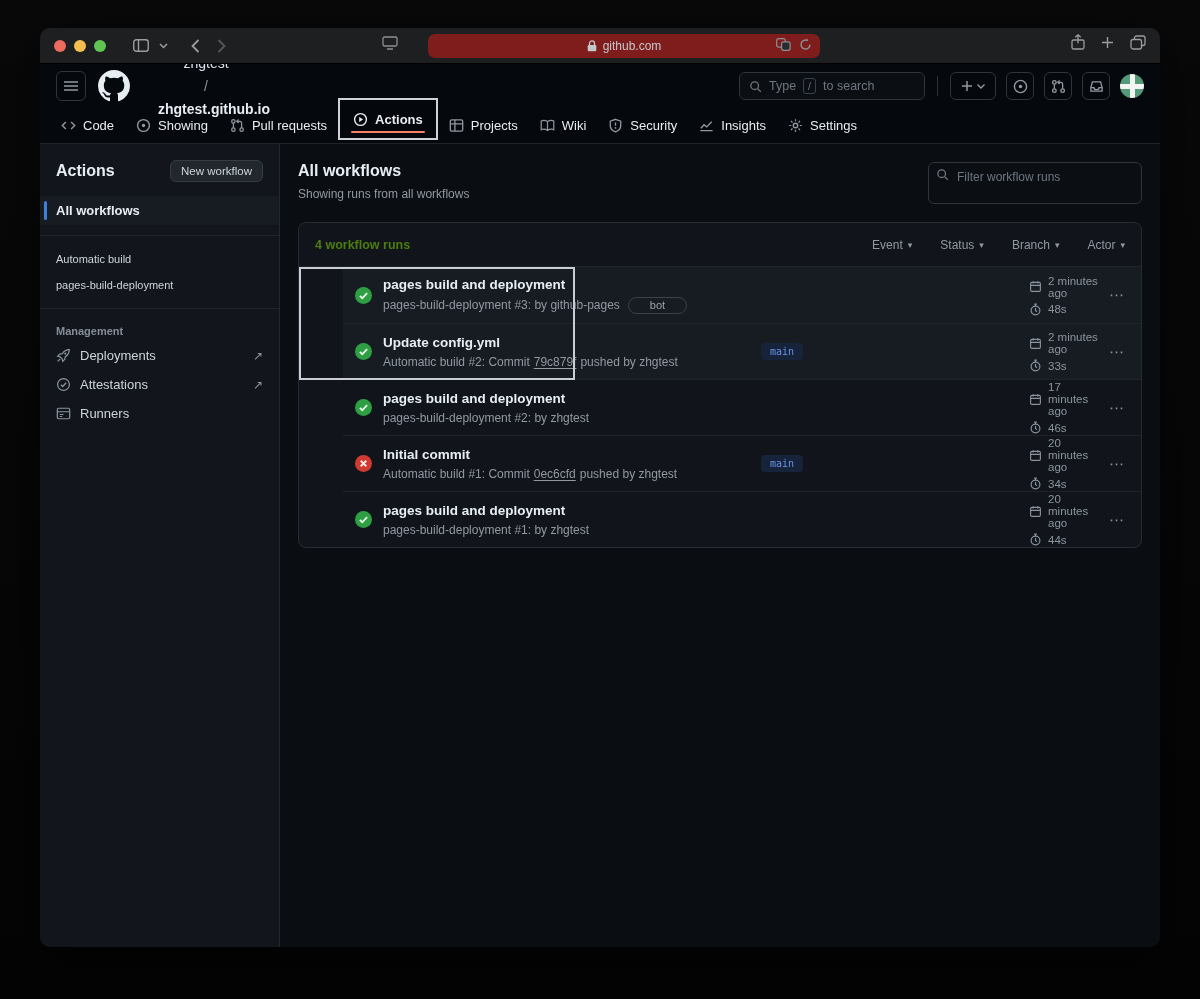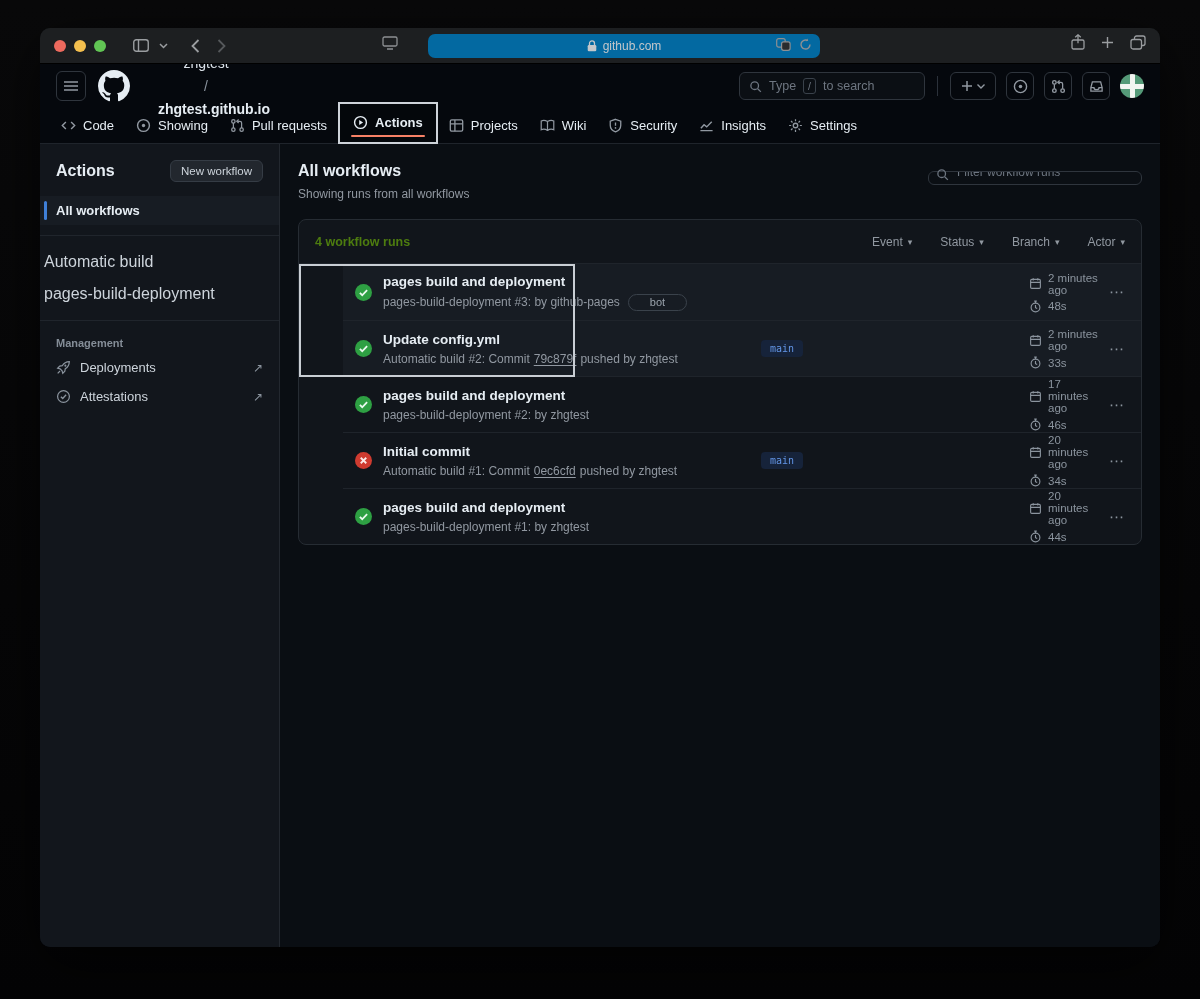--- a/index.html
+++ b/index.html
@@ -14,21 +14,21 @@
 
   
   .chrome { height:36px; background:#1d1f21; display:flex; align-items:center;
             padding:0 14px; border-bottom:1px solid #000; position:relative; }
   .lights { display:flex; gap:8px; margin-right:22px; }
   .light { width:12px; height:12px; border-radius:50%; }
   .chrome-btn { color:#9a9da0; display:flex; align-items:center; justify-content:center;
                 width:26px; height:24px; }
   .chrome-btn.dim { color:#55585b; }
   .url-capsule { position:absolute; left:388px; top:6px; width:392px; height:24px;
-                 background:#0369a1; border-radius:7px; display:flex; align-items:center;
+                 background:#7f1d1d; border-radius:7px; display:flex; align-items:center;
                  justify-content:center; color:#c4c7ca; font-size:12px; gap:6px; }
   .url-side-icons { position:absolute; right:8px; top:4px; display:flex; gap:8px; color:#8d9093; }
   .website-icon-slot { position:absolute; left:342px; top:8px; color:#8d9093; }
   .chrome-right { position:absolute; right:14px; top:6px; display:flex; gap:16px; align-items:center; color:#9a9da0; }
 
   
   .gh-header { height:44px; background:#05080d; display:flex; align-items:center;
                padding:0 16px; gap:12px; }
   .hamburger { width:30px; height:30px; border:1px solid #2f353d; border-radius:6px;
                display:flex; align-items:center; justify-content:center; color:#9198a1; background:transparent; }
@@ -49,21 +49,21 @@
   .icon-btn.sq { width:28px; }
   .icon-btn.wide { width:46px; gap:4px; font-size:14px; }
   .avatar { width:24px; height:24px; border-radius:50%;
             background:
               linear-gradient(#f2f5f1,#f2f5f1) center/100% 5px no-repeat,
               linear-gradient(#f2f5f1,#f2f5f1) center/5px 100% no-repeat,
               #559a78; }
 
   
   .gh-nav { height:36px; background:#05080d; border-bottom:1px solid #1f242b;
-            display:flex; align-items:center; padding:0 10px; }
+            display:flex; align-items:flex-end; padding:0 10px; }
   .tab { display:flex; align-items:center; gap:7px; padding:0 11px; height:36px;
          font-size:13px; color:#e6edf3; cursor:pointer; }
   .tab .t-icon { color:#9198a1; display:flex; }
   .tab.boxed { position:relative; top:-3px; height:42px; border:2px solid #ced3d9;
                background:#04070b; padding:0 13px; font-weight:700; }
   .tab.boxed::after { content:""; position:absolute; left:11px; right:11px; bottom:5px;
                       height:2px; border-radius:2px; background:#f78166; }
 
   
   .content { display:flex; height:803px; }
@@ -72,33 +72,33 @@
              padding:16px 0 0 0; flex-shrink:0; }
   .sb-head { display:flex; align-items:center; justify-content:space-between; padding:0 16px; }
   .sb-title { font-size:16px; font-weight:700; color:#e6edf3; }
   .btn-secondary { font-size:11.5px; color:#cdd4db; background:#22272e; border:1px solid #353c45;
                    border-radius:6px; padding:4px 10px; }
   .sb-selected { position:relative; margin-top:14px; padding:7px 16px; font-size:13px;
                  font-weight:600; color:#e6edf3; background:#171c23; }
   .sb-selected::before { content:""; position:absolute; left:4px; top:5px; bottom:5px;
                          width:3px; border-radius:2px; background:#3f7fd7; }
   .sb-divider { border-top:1px solid #20252c; margin:10px 0; }
-  .sb-item { padding:7px 4px; font-size:16px; color:#cdd4db; }
+  .sb-item { padding:7px 16px; font-size:11px; color:#cdd4db; }
   .sb-section-label { padding:6px 16px 4px; font-size:11px; font-weight:700; color:#848d97; }
   .sb-mgmt-item { display:flex; align-items:center; gap:9px; padding:7px 16px;
                   font-size:13px; color:#cdd4db; }
   .sb-mgmt-item .m-icon { color:#8b949e; display:flex; }
   .ext-arrow { margin-left:auto; color:#8b949e; font-size:12px; }
 
   .main { flex:1; background:#0a0e13; padding:18px 18px 0 18px; position:relative; }
   .main-head { display:flex; justify-content:space-between; align-items:flex-start; margin-bottom:18px; }
   .main-title { font-size:16px; font-weight:600; color:#e6edf3; }
   .main-sub { font-size:12px; color:#9198a1; margin-top:7px; }
   .filter-wrap { position:relative; }
-  .filter-input { width:214px; height:14px; background:#0b0f14; border:1px solid #2f353d;
+  .filter-input { width:214px; height:42px; background:#0b0f14; border:1px solid #2f353d;
                   border-radius:6px; color:#ef4444; font-size:12px; padding:0 8px 12px 28px;
                   font-family:"Liberation Sans", sans-serif; }
   .filter-input::placeholder { color:#6e7681; }
   .filter-search-icon { position:absolute; left:8px; top:6px; color:#6e7681; }
 
   .runs-box { border:1px solid #262c33; border-radius:8px; background:#11151b; position:relative; }
   .runs-head { height:44px; display:flex; align-items:center; padding:0 16px;
                border-bottom:1px solid #1f242b; }
   .runs-count { font-size:12.5px; font-weight:700; color:#4d7c0f; }
   .runs-filters { margin-left:auto; display:flex; gap:28px; }
@@ -378,20 +378,29 @@
         </div>
         <div class="sb-mgmt-item">
           <span class="m-icon">
               <svg width="15" height="15" viewBox="0 0 16 16">
                 <circle cx="8" cy="8" r="6.3" fill="none" stroke="currentColor" stroke-width="1.3"></circle>
                 <path d="M5.2 8.2l2 2 3.6-4" fill="none" stroke="currentColor" stroke-width="1.4"></path>
               </svg>
             </span>
           <span>Attestations</span>
           <span class="ext-arrow">↗</span>
+        </div>
+        <div class="sb-mgmt-item">
+          <span class="m-icon">
+              <svg width="15" height="15" viewBox="0 0 16 16">
+                <rect x="1.4" y="2.4" width="13.2" height="11.2" rx="1.5" fill="none" stroke="currentColor" stroke-width="1.3"></rect>
+                <path d="M1.4 6.1h13.2M4 9h4M4 11.2h2.6" stroke="currentColor" stroke-width="1.2"></path>
+              </svg>
+            </span>
+          <span>Runners</span>
         </div>
       </div>
 
       <div class="main">
         <div class="main-head">
           <div>
             <div class="main-title">All workflows</div>
             <div class="main-sub">Showing runs from all workflows</div>
           </div>
           <div class="filter-wrap">

